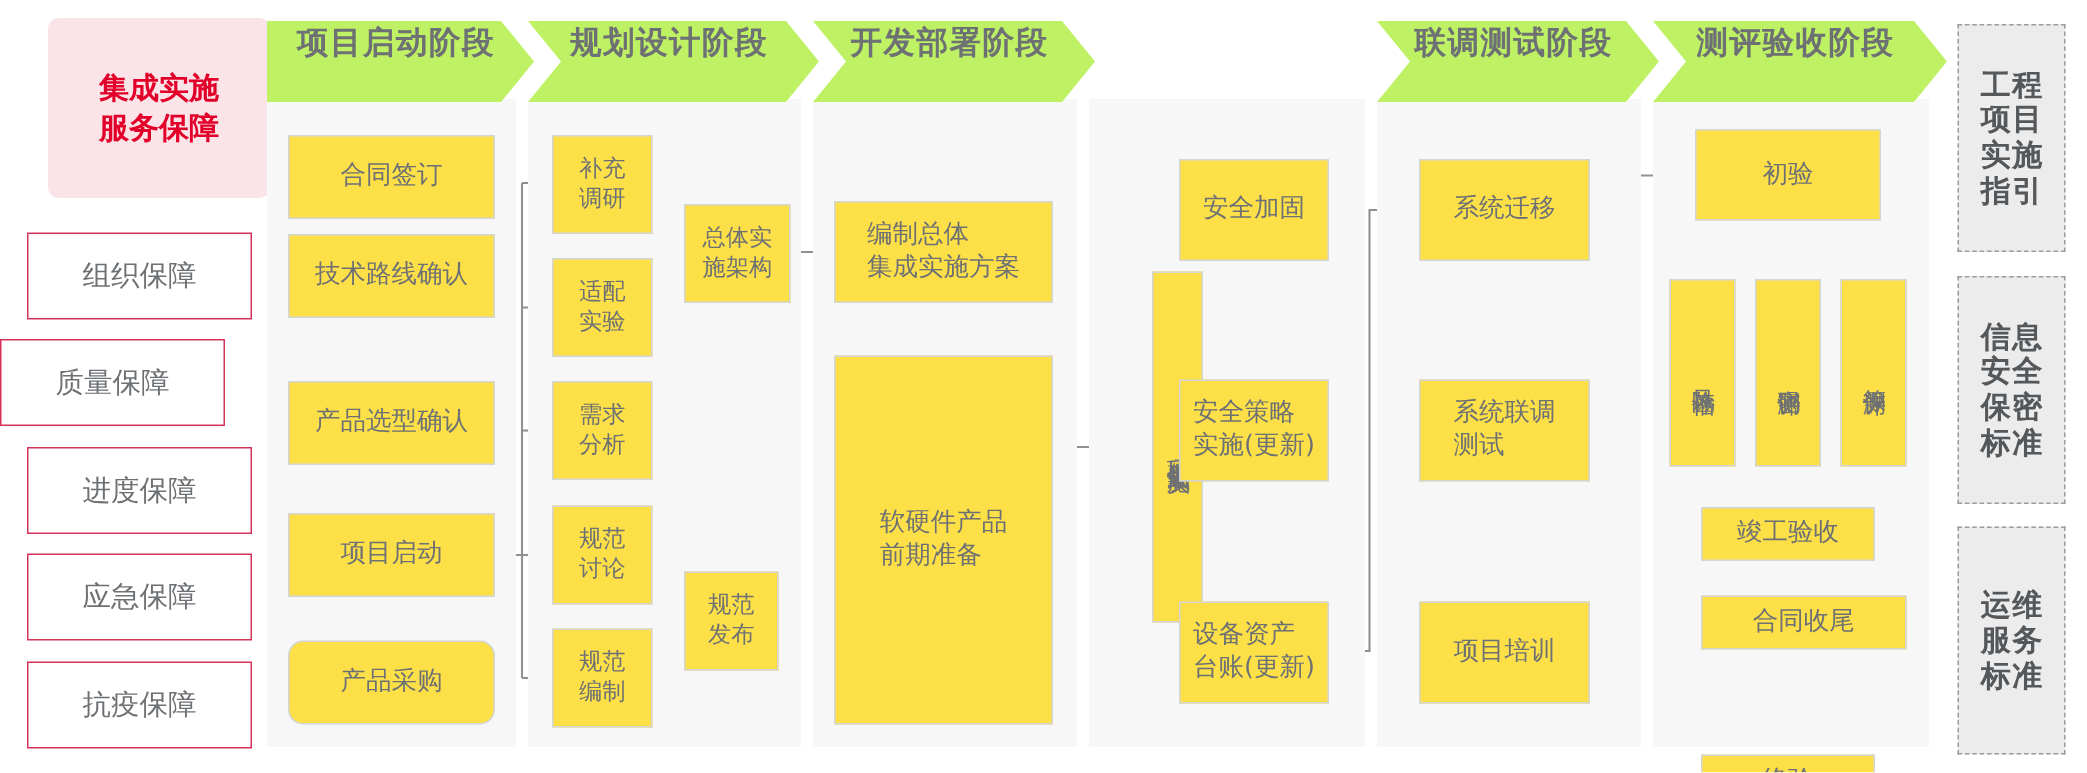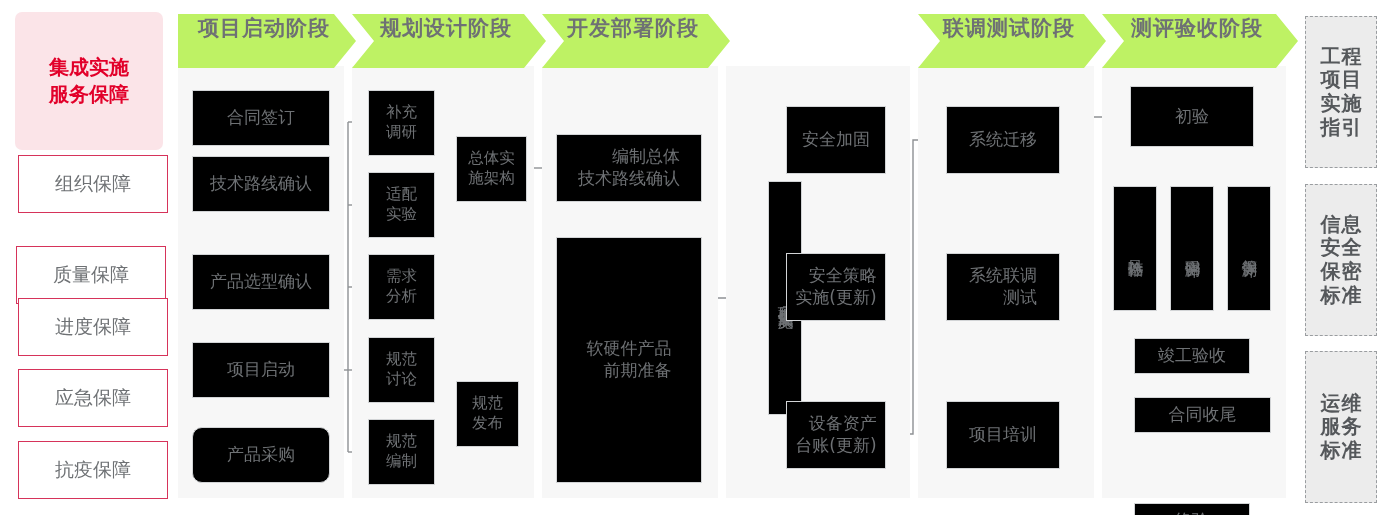--- a/index.html
+++ b/index.html
@@ -21,22 +21,22 @@
       color:#e2002a;font-weight:bold;font-size:20px;line-height:1.35;text-align:center;
   }
   .red-box{
       position:absolute;background:#ffffff;border:1.3px solid #d6335a;
       display:flex;align-items:center;justify-content:center;
       color:#6e7174;font-size:19px;
   }
 
   
   .node{
-      position:absolute;background:#000000;border:1px solid #d2d4d6;
-      display:flex;align-items:center;justify-content:center;text-align:right;
+      position:absolute;background:#fde047;border:1px solid #d2d4d6;
+      display:flex;align-items:center;justify-content:center;text-align:left;
       color:#6e7174;font-size:17px;line-height:1.28;box-sizing:border-box;
   }
   .node.sm{font-size:15.5px;}
   .node.vert{
       writing-mode:vertical-rl;text-orientation:upright;
       letter-spacing:1px;line-height:1.1;
   }
 
   
   .std{
@@ -124,29 +124,29 @@
       <path d="M1135,311 L1135,323"></path>
       <path d="M1249,311 L1249,323"></path>
       <path d="M1135,323 L1249,323"></path>
       <path d="M1192,311 L1192,338" marker-end="url(#ah)"></path>
 
       <path d="M1192,372 L1192,397" marker-end="url(#ah)"></path>
       <path d="M1192,431 L1192,456" marker-end="url(#ah)"></path>
     </g>
   </svg>
 
-  <div class="red-title" style="left:15px;top:12px;width:148px;height:138px;">
+  <div class="red-title" style="left:32px;top:12px;width:148px;height:120px;">
     <div>
       <div>集成实施</div>
       <div>服务保障</div>
     </div>
   </div>
 
   <div class="red-box" style="left:18px;top:155px;width:148px;height:56px;">组织保障</div>
-  <div class="red-box" style="left:16px;top:226px;width:148px;height:56px;margin-top:20px;">质量保障</div>
+  <div class="red-box" style="left:0;top:226px;width:148px;height:56px;">质量保障</div>
   <div class="red-box" style="left:18px;top:298px;width:148px;height:56px;">进度保障</div>
   <div class="red-box" style="left:18px;top:369px;width:148px;height:56px;">应急保障</div>
   <div class="red-box" style="left:18px;top:441px;width:148px;height:56px;">抗疫保障</div>
 
   <div class="panel" style="left:178px;top:66px;width:166px;height:432px;"></div>
   <div class="panel" style="left:352px;top:66px;width:182px;height:432px;"></div>
   <div class="panel" style="left:542px;top:66px;width:176px;height:432px;"></div>
   <div class="panel" style="left:726px;top:66px;width:184px;height:432px;"></div>
   <div class="panel" style="left:918px;top:66px;width:176px;height:432px;"></div>
   <div class="panel" style="left:1102px;top:66px;width:184px;height:432px;"></div>
@@ -182,21 +182,21 @@
   <div class="node sm" style="left:368px;top:337px;width:67px;height:66px;white-space:pre-line;">规范
 讨论</div>
   <div class="node sm" style="left:368px;top:419px;width:67px;height:66px;white-space:pre-line;">规范
 编制</div>
   <div class="node sm" style="left:456px;top:136px;width:71px;height:66px;white-space:pre-line;">总体实
 施架构</div>
   <div class="node sm" style="left:456px;top:381px;width:63px;height:66px;white-space:pre-line;">规范
 发布</div>
 
   <div class="node" style="left:556px;top:134px;width:146px;height:68px;white-space:pre-line;">编制总体
-技术路线确认</div>
+集成实施方案</div>
   <div class="node" style="left:556px;top:237px;width:146px;height:246px;white-space:pre-line;">软硬件产品
 前期准备</div>
 
   <div class="node sm vert" style="left:768px;top:181px;width:34px;height:234px;">项目整体集成实施</div>
   <div class="node" style="left:786px;top:106px;width:100px;height:68px;">安全加固</div>
   <div class="node" style="left:786px;top:253px;width:100px;height:68px;white-space:pre-line;">安全策略
 实施(更新)</div>
   <div class="node" style="left:786px;top:401px;width:100px;height:68px;white-space:pre-line;">设备资产
 台账(更新)</div>
 

